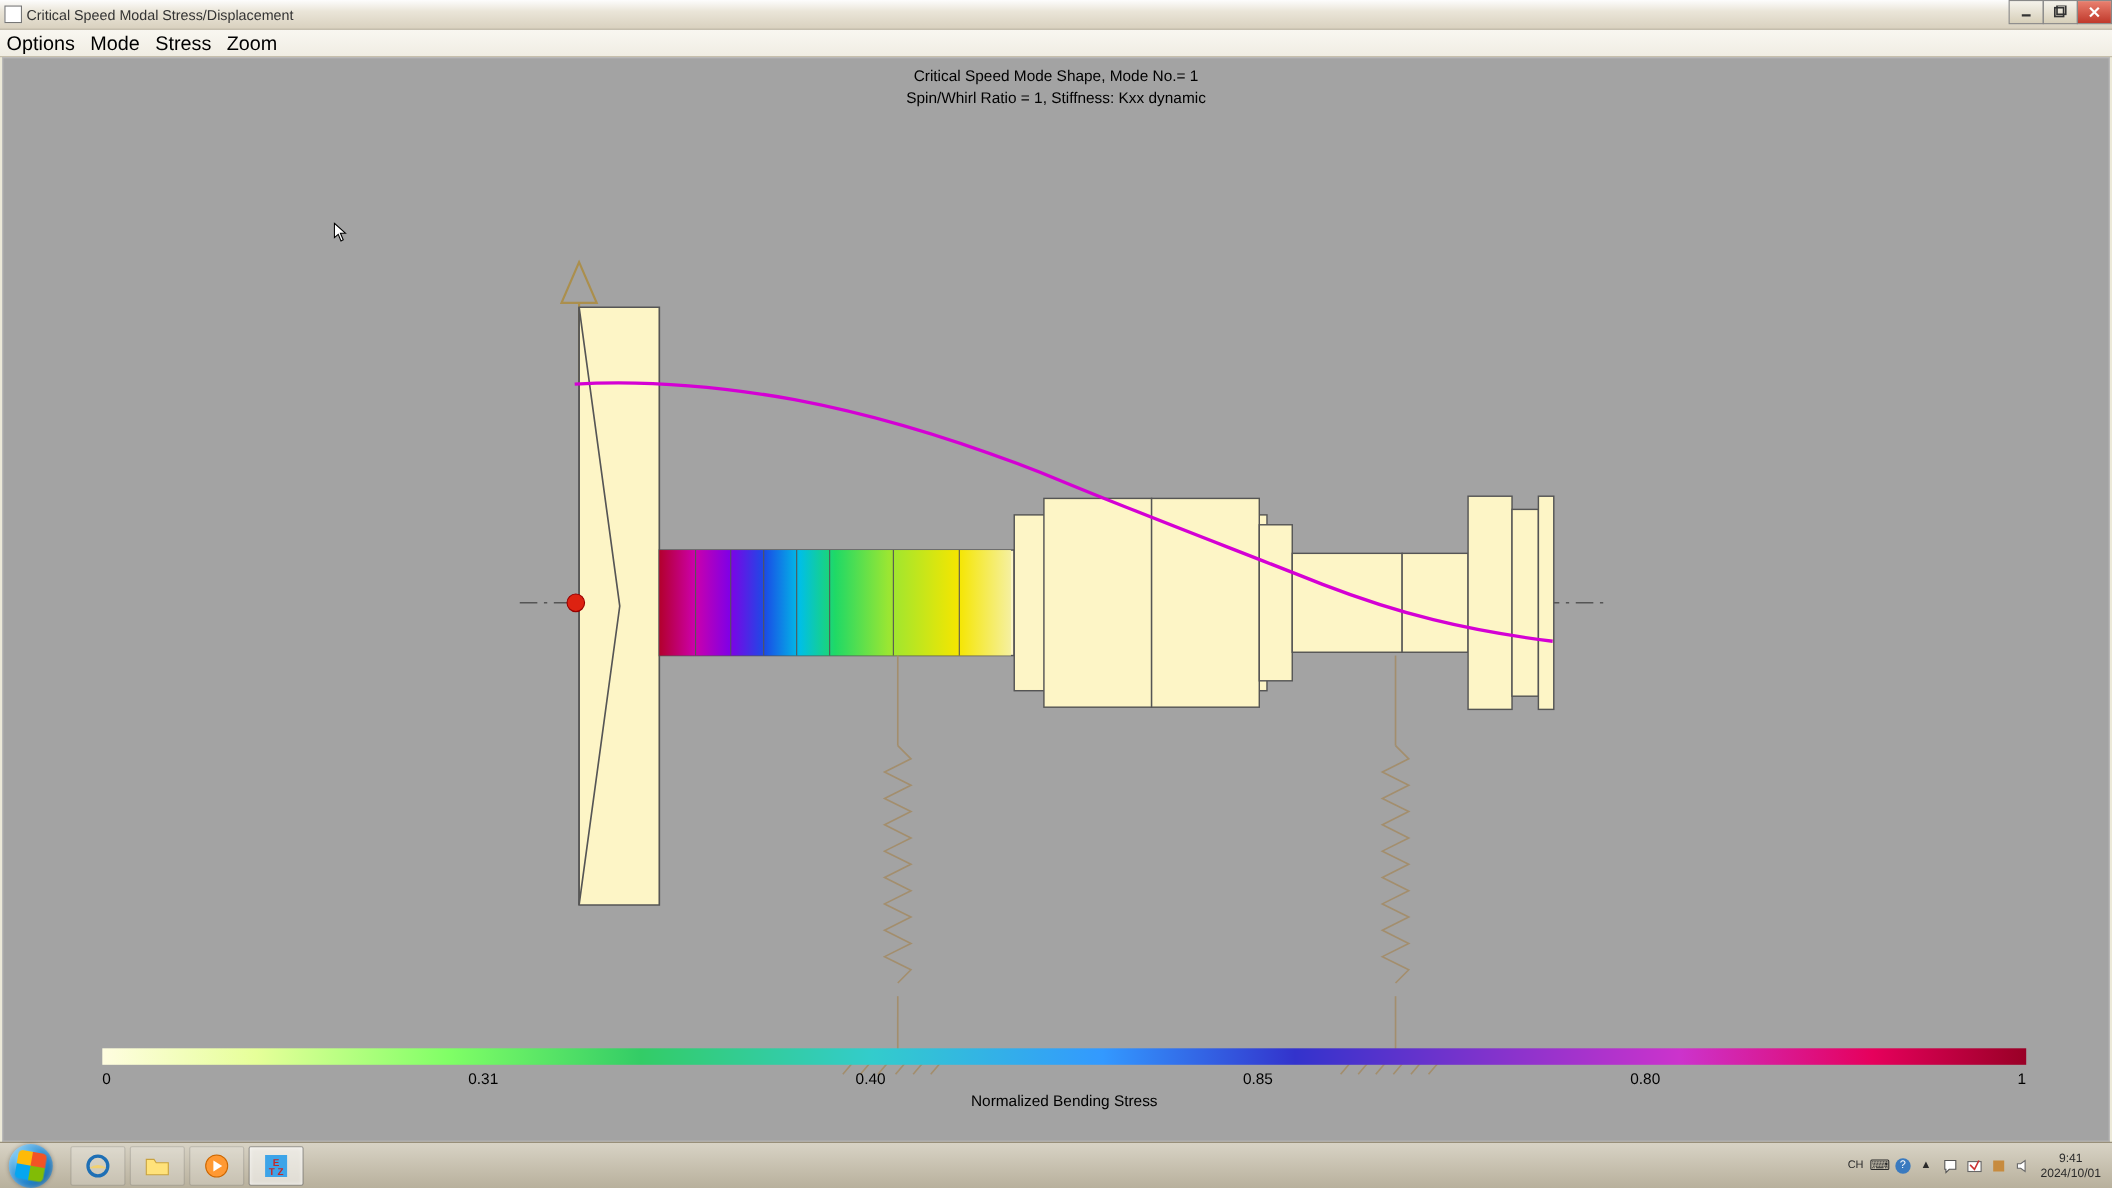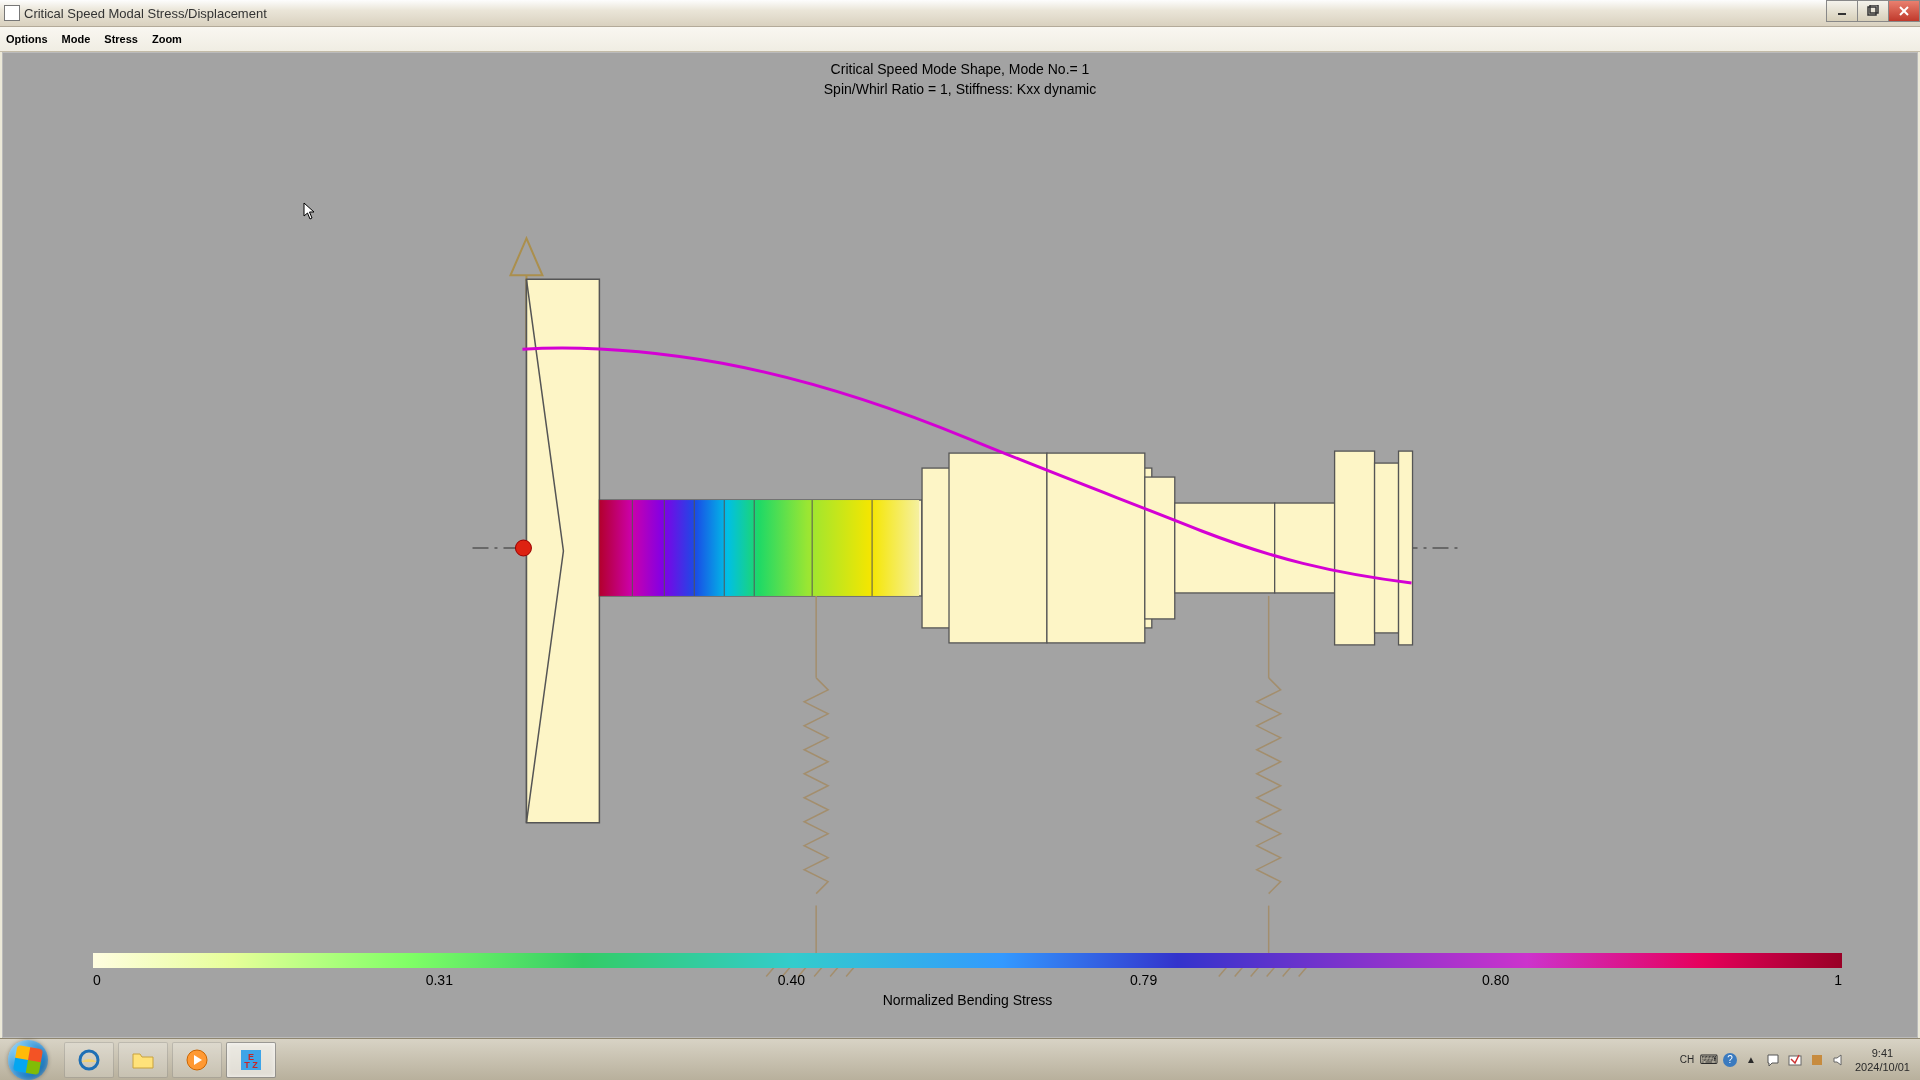--- a/index.html
+++ b/index.html
@@ -58,24 +58,23 @@
     .menubar {
       height: 25px;
       background: linear-gradient(#f9f7f1,#f0ede3);
       border-bottom: 1px solid #c3bba7;
       display: flex;
       align-items: center;
       padding-left: 6px;
       gap: 14px;
     }
     .menubar span {
-      font-size: 11px;
+      font-size: 18px;
       color: #000;
       cursor: default;
-      font-weight: bold;
     }
 
     
     .plot-area {
       position: absolute;
       top: 52px;
       left: 2px;
       right: 2px;
       bottom: 42px;
       background: #a3a3a3;
@@ -327,21 +326,21 @@
              C 1050 420, 1130 450, 1200 478
              C 1270 505, 1330 520, 1410 530" fill="none" stroke="#d400d4" stroke-width="3"></path>
   </svg>
 
   <div class="color-bar-wrap">
     <div class="color-bar"></div>
     <div class="color-ticks">
       <span>0</span>
       <span>0.31</span>
       <span>0.40</span>
-      <span>0.79</span>
+      <span>0.85</span>
       <span>0.80</span>
       <span>1</span>
     </div>
     <div class="color-label">Normalized Bending Stress</div>
   </div>
 
 </div>
 
 <div class="taskbar">
   <div class="start-btn">

